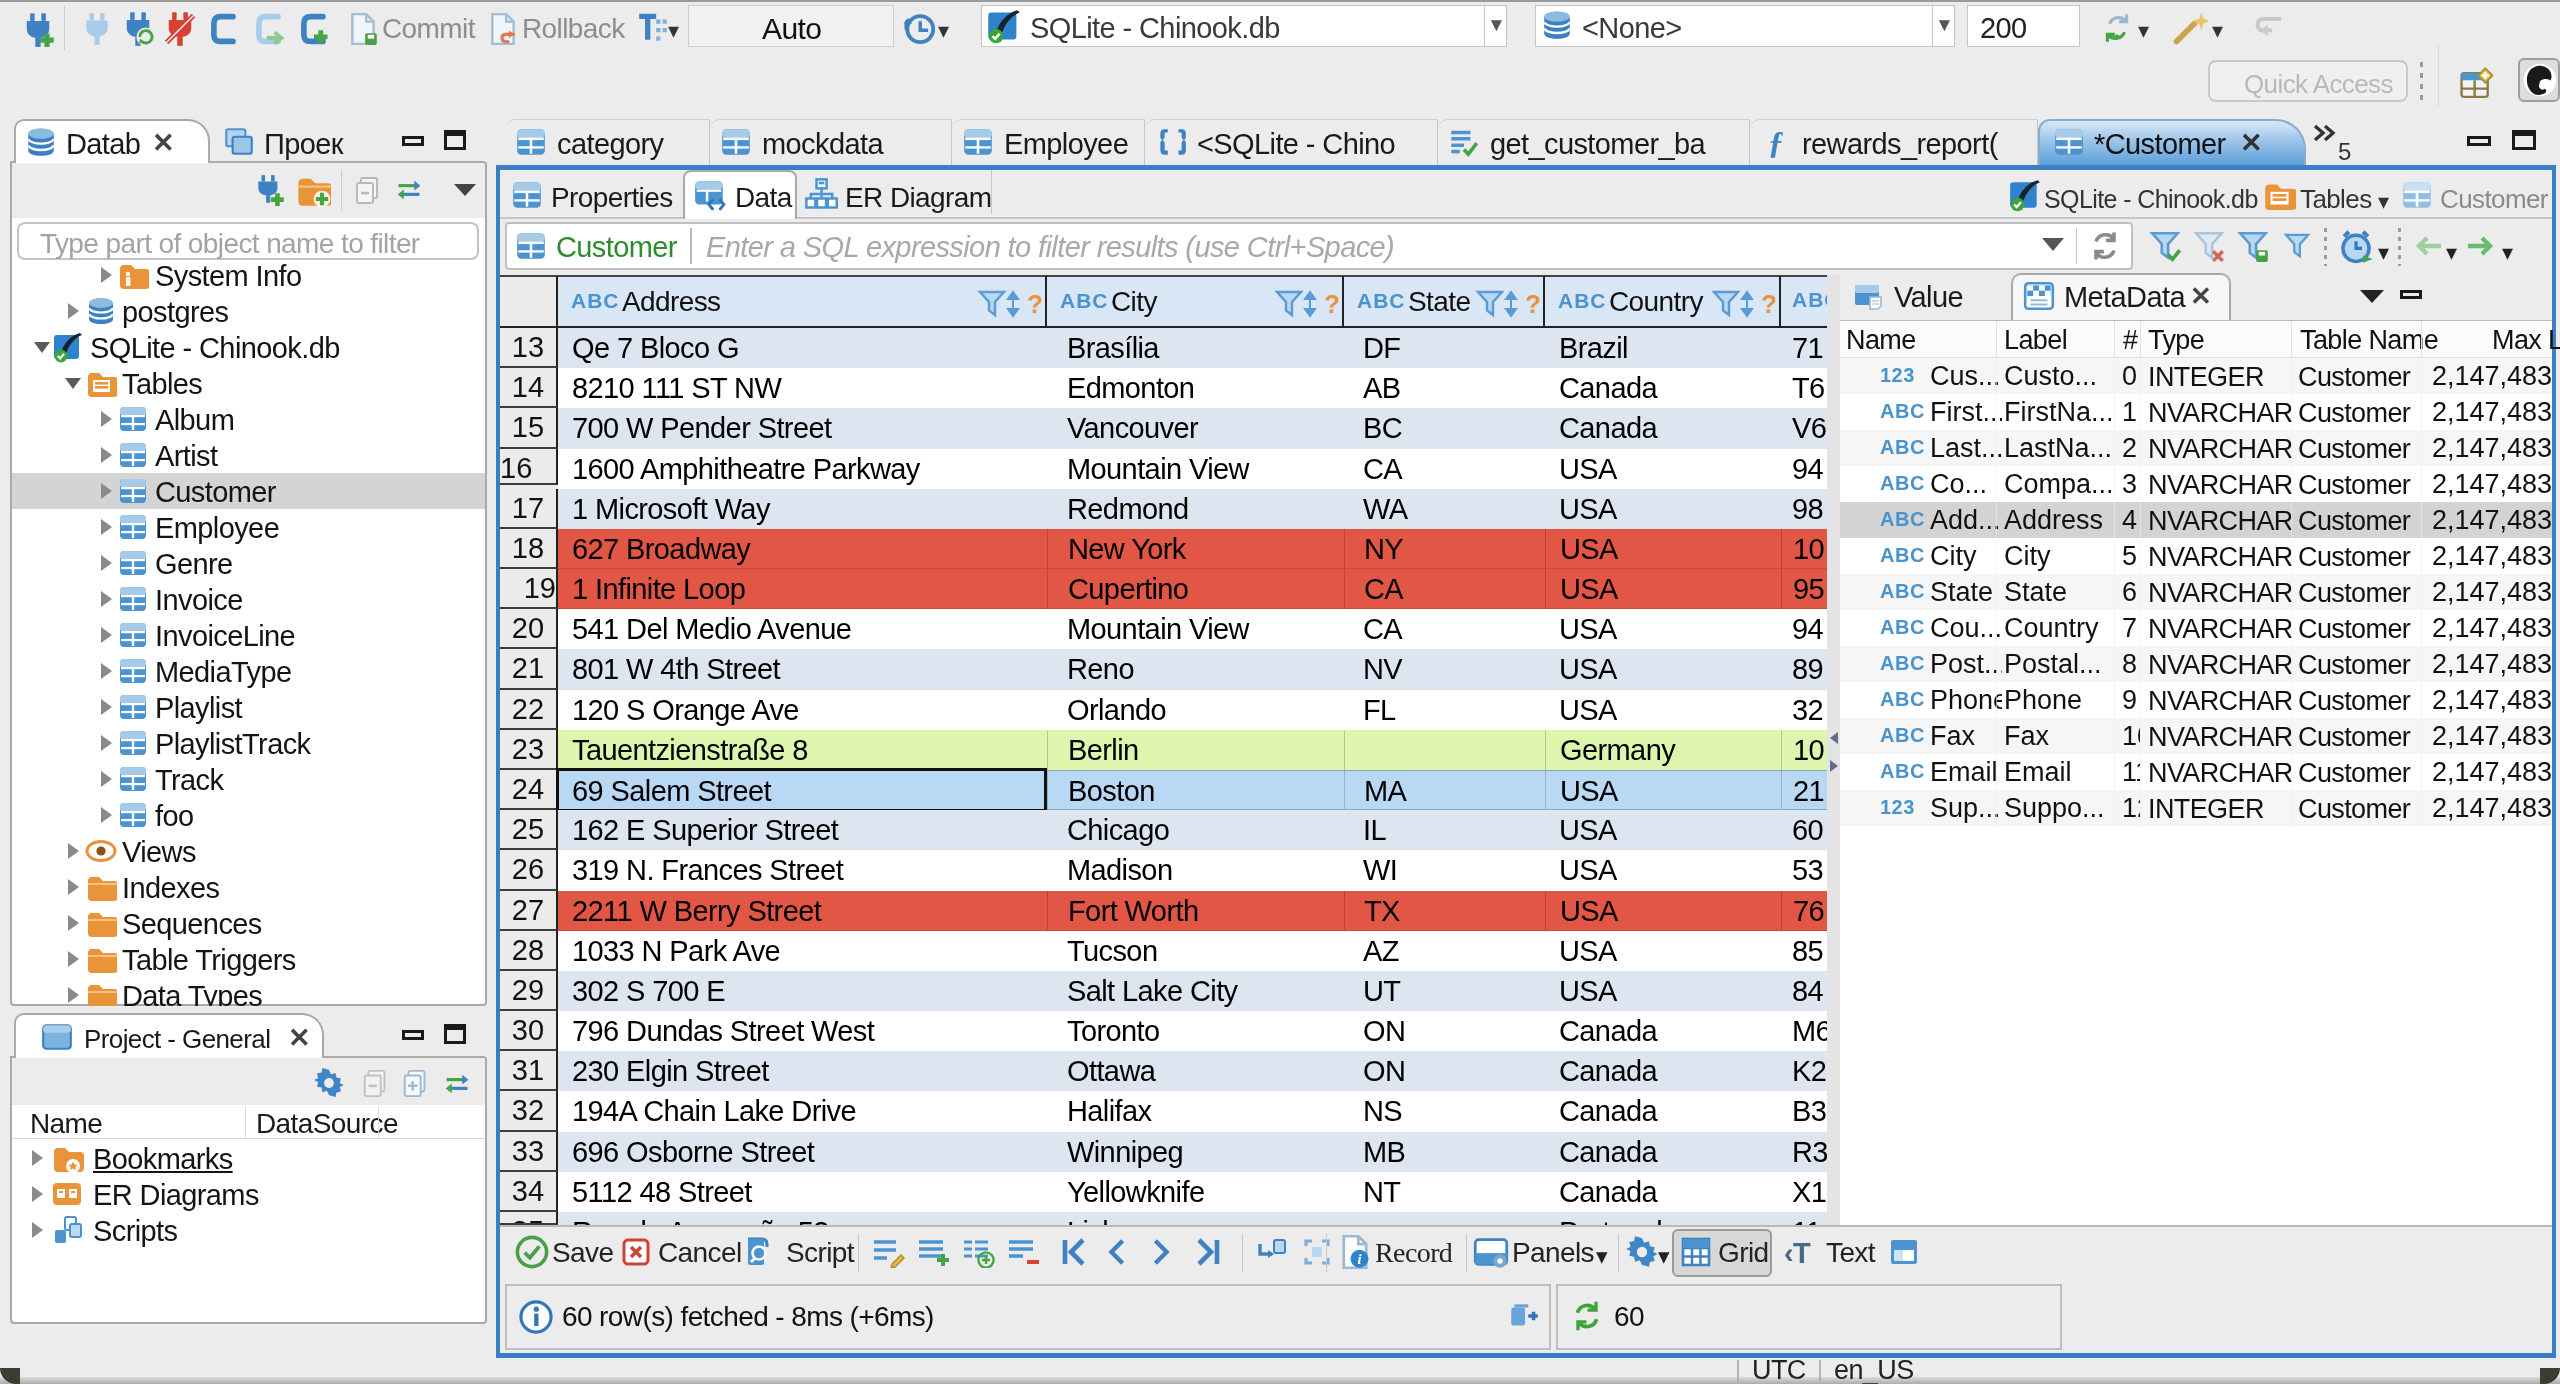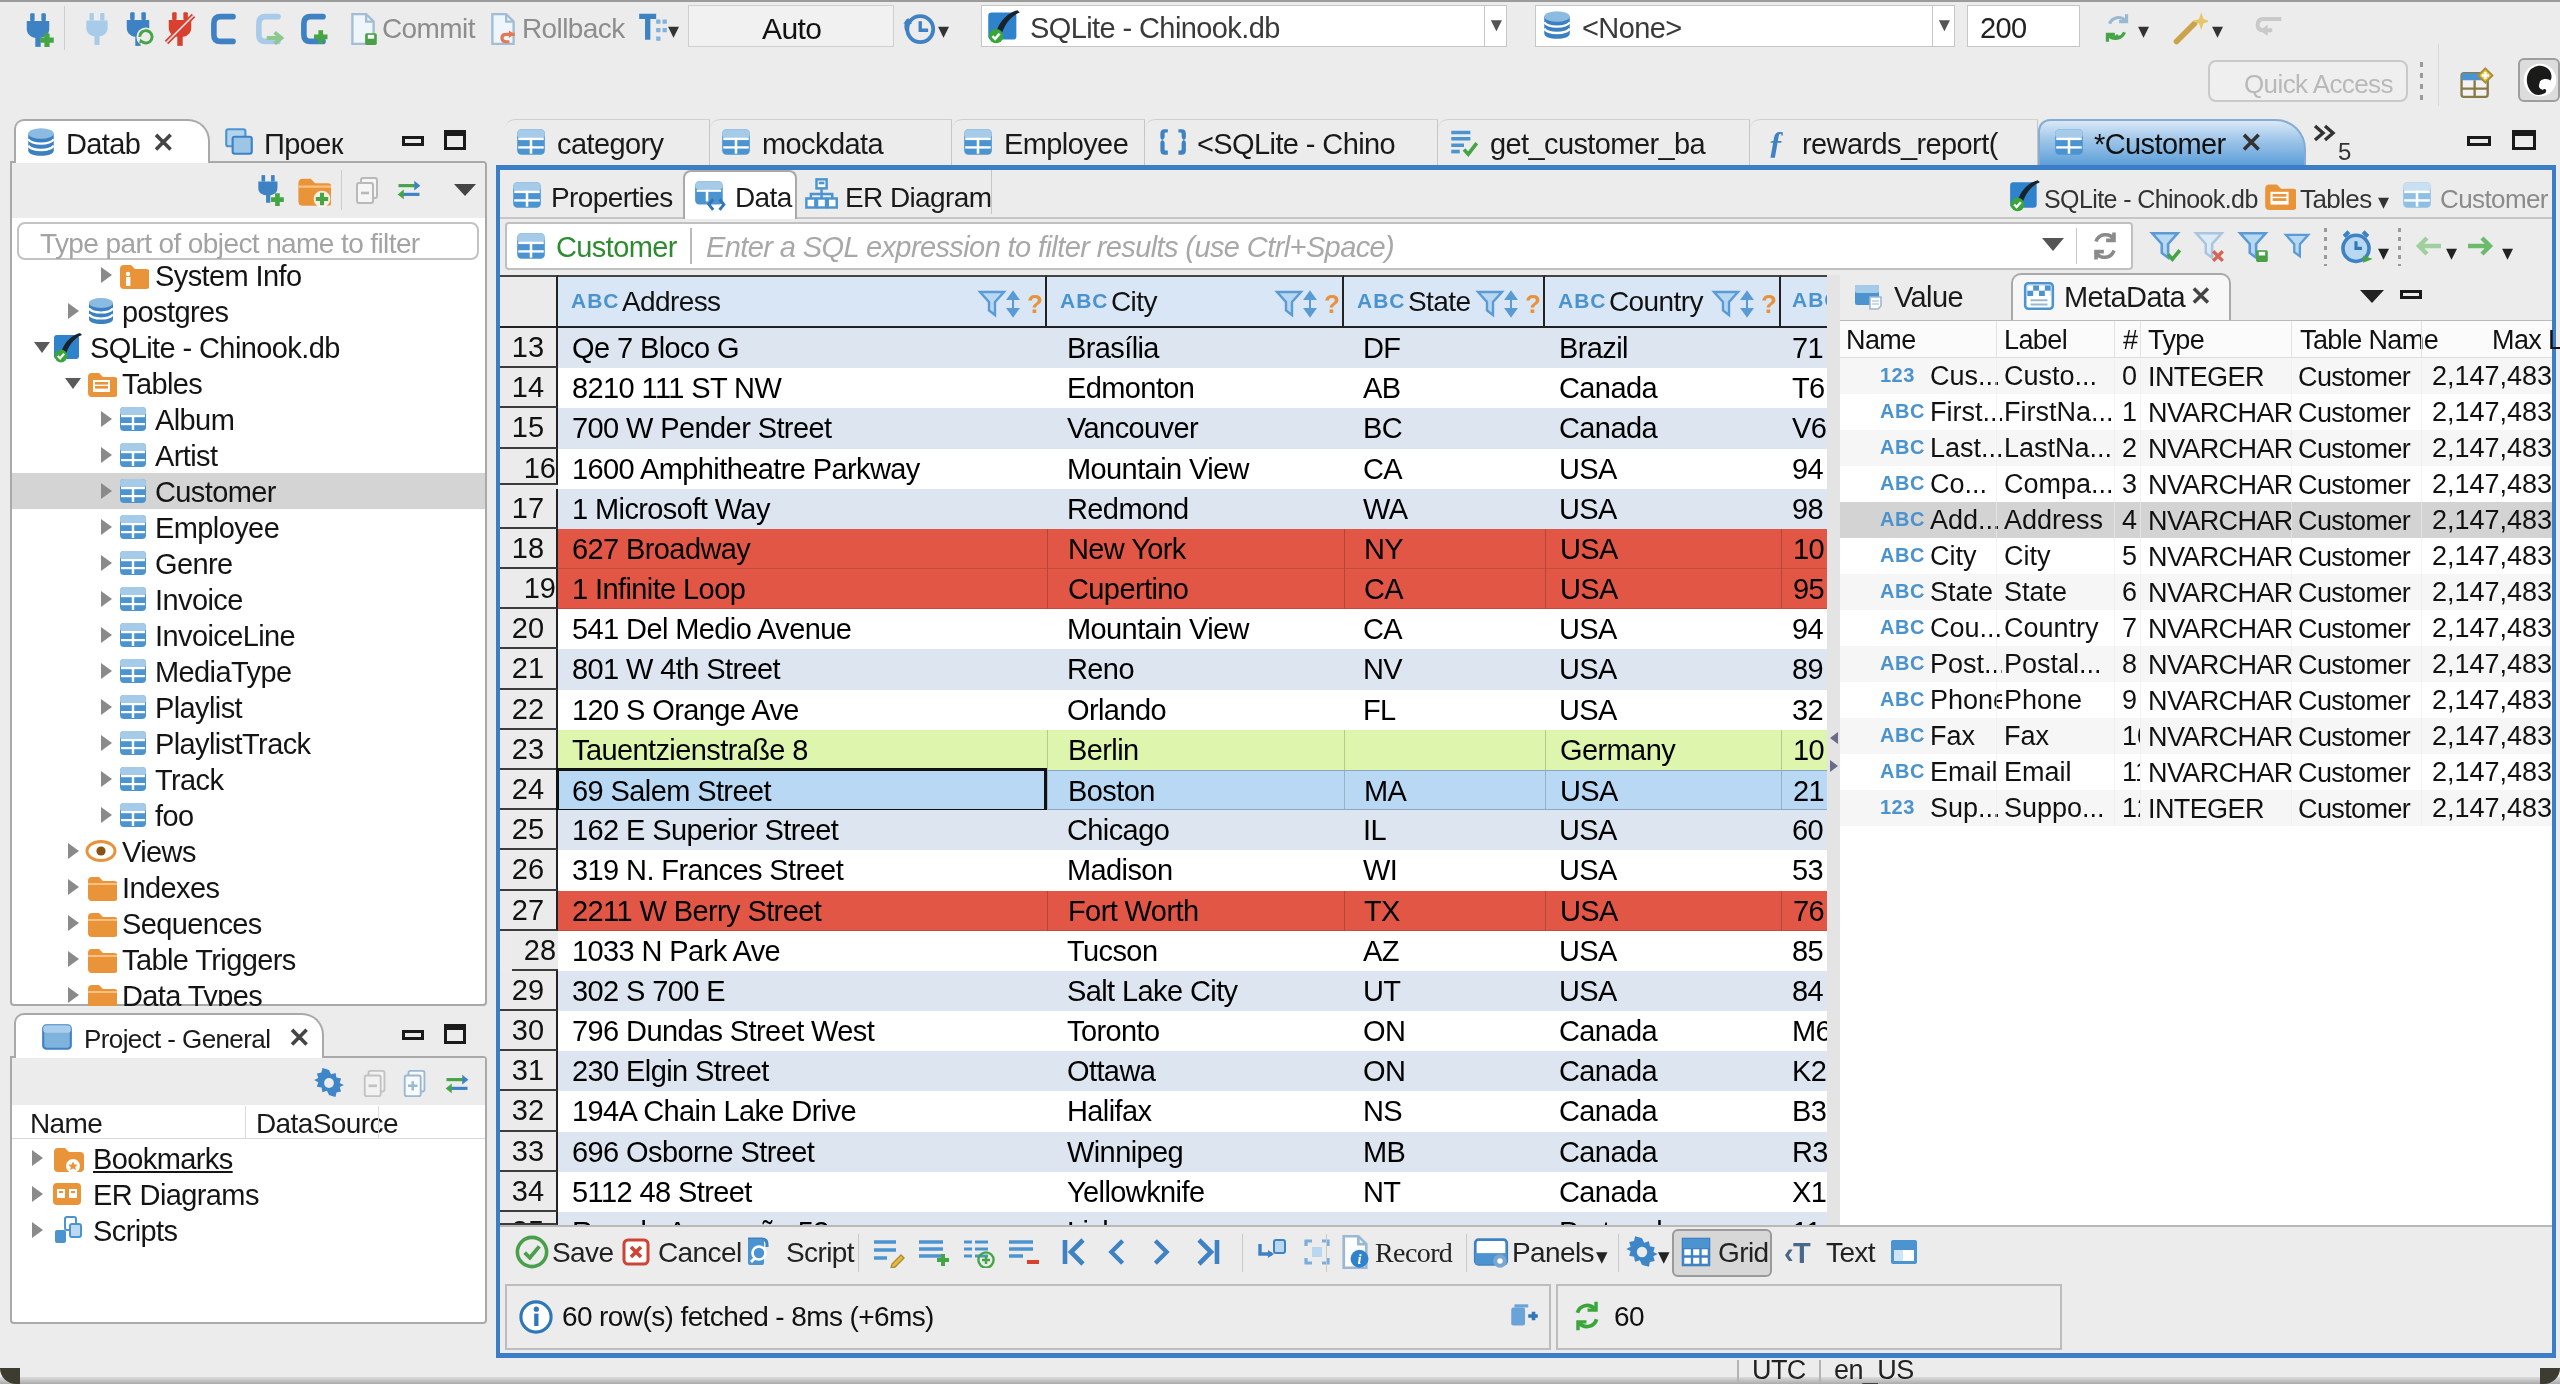--- a/index.html
+++ b/index.html
@@ -685,21 +685,21 @@
 <div class="abs" style="left:1047px;top:368px;width:297px;height:40px;background:#ffffff;overflow:hidden;color:#000;font-size:29px;line-height:41px;letter-spacing:-0.6px;padding-left:20px;white-space:nowrap">Edmonton</div>
 <div class="abs" style="left:1344px;top:368px;width:201px;height:40px;background:#ffffff;overflow:hidden;color:#000;font-size:29px;line-height:41px;letter-spacing:-0.6px;padding-left:19px;white-space:nowrap">AB</div>
 <div class="abs" style="left:1545px;top:368px;width:236px;height:40px;background:#ffffff;overflow:hidden;color:#000;font-size:29px;line-height:41px;letter-spacing:-0.6px;padding-left:14px;white-space:nowrap">Canada</div>
 <div class="abs" style="left:1781px;top:368px;width:46px;height:40px;background:#ffffff;overflow:hidden;color:#000;font-size:29px;line-height:41px;letter-spacing:-0.6px;padding-left:11px;white-space:nowrap">T6</div>
 <div class="abs" style="left:500px;top:408px;width:58px;height:41px;background:#ebebeb;border-right:2px solid #222;border-bottom:2px solid #3c3c3c;color:#111;font-size:29px;text-align:center;line-height:38px;overflow:hidden">15</div>
 <div class="abs" style="left:558px;top:408px;width:489px;height:41px;background:#dde6f0;overflow:hidden;color:#000;font-size:29px;line-height:41px;letter-spacing:-0.6px;padding-left:14px;white-space:nowrap">700 W Pender Street</div>
 <div class="abs" style="left:1047px;top:408px;width:297px;height:41px;background:#dde6f0;overflow:hidden;color:#000;font-size:29px;line-height:41px;letter-spacing:-0.6px;padding-left:20px;white-space:nowrap">Vancouver</div>
 <div class="abs" style="left:1344px;top:408px;width:201px;height:53px;background:#dde6f0;overflow:hidden;color:#000;font-size:29px;line-height:41px;letter-spacing:-0.6px;padding-left:19px;white-space:nowrap">BC</div>
 <div class="abs" style="left:1545px;top:408px;width:236px;height:41px;background:#dde6f0;overflow:hidden;color:#000;font-size:29px;line-height:41px;letter-spacing:-0.6px;padding-left:14px;white-space:nowrap">Canada</div>
 <div class="abs" style="left:1781px;top:408px;width:46px;height:41px;background:#dde6f0;overflow:hidden;color:#000;font-size:29px;line-height:41px;letter-spacing:-0.6px;padding-left:11px;white-space:nowrap">V6</div>
-<div class="abs" style="left:500px;top:449px;width:58px;height:36px;background:#ebebeb;border-right:2px solid #222;border-bottom:2px solid #3c3c3c;color:#111;font-size:29px;text-align:right;line-height:38px;overflow:hidden">16</div>
+<div class="abs" style="left:500px;top:449px;width:58px;height:36px;background:#ebebeb;border-right:2px solid #222;border-bottom:2px solid #3c3c3c;color:#111;font-size:29px;text-align:left;line-height:38px;overflow:hidden">16</div>
 <div class="abs" style="left:558px;top:449px;width:489px;height:40px;background:#ffffff;overflow:hidden;color:#000;font-size:29px;line-height:41px;letter-spacing:-0.6px;padding-left:14px;white-space:nowrap">1600 Amphitheatre Parkway</div>
 <div class="abs" style="left:1047px;top:449px;width:297px;height:40px;background:#ffffff;overflow:hidden;color:#000;font-size:29px;line-height:41px;letter-spacing:-0.6px;padding-left:20px;white-space:nowrap">Mountain View</div>
 <div class="abs" style="left:1344px;top:449px;width:201px;height:40px;background:#ffffff;overflow:hidden;color:#000;font-size:29px;line-height:41px;letter-spacing:-0.6px;padding-left:19px;white-space:nowrap">CA</div>
 <div class="abs" style="left:1545px;top:449px;width:236px;height:40px;background:#ffffff;overflow:hidden;color:#000;font-size:29px;line-height:41px;letter-spacing:-0.6px;padding-left:14px;white-space:nowrap">USA</div>
 <div class="abs" style="left:1781px;top:449px;width:46px;height:40px;background:#ffffff;overflow:hidden;color:#000;font-size:29px;line-height:41px;letter-spacing:-0.6px;padding-left:11px;white-space:nowrap">94</div>
 <div class="abs" style="left:500px;top:489px;width:58px;height:40px;background:#ebebeb;border-right:2px solid #222;border-bottom:2px solid #3c3c3c;color:#111;font-size:29px;text-align:center;line-height:38px;overflow:hidden">17</div>
 <div class="abs" style="left:558px;top:489px;width:489px;height:40px;background:#dde6f0;overflow:hidden;color:#000;font-size:29px;line-height:41px;letter-spacing:-0.6px;padding-left:14px;white-space:nowrap">1 Microsoft Way</div>
 <div class="abs" style="left:1047px;top:489px;width:297px;height:40px;background:#dde6f0;overflow:hidden;color:#000;font-size:29px;line-height:41px;letter-spacing:-0.6px;padding-left:20px;white-space:nowrap">Redmond</div>
 <div class="abs" style="left:1344px;top:489px;width:201px;height:40px;background:#dde6f0;overflow:hidden;color:#000;font-size:29px;line-height:41px;letter-spacing:-0.6px;padding-left:19px;white-space:nowrap">WA</div>
 <div class="abs" style="left:1545px;top:489px;width:236px;height:40px;background:#dde6f0;overflow:hidden;color:#000;font-size:29px;line-height:41px;letter-spacing:-0.6px;padding-left:14px;white-space:nowrap">USA</div>
@@ -758,21 +758,21 @@
 <div class="abs" style="left:1047px;top:850px;width:297px;height:41px;background:#ffffff;overflow:hidden;color:#000;font-size:29px;line-height:41px;letter-spacing:-0.6px;padding-left:20px;white-space:nowrap">Madison</div>
 <div class="abs" style="left:1344px;top:850px;width:201px;height:41px;background:#ffffff;overflow:hidden;color:#000;font-size:29px;line-height:41px;letter-spacing:-0.6px;padding-left:19px;white-space:nowrap">WI</div>
 <div class="abs" style="left:1545px;top:850px;width:236px;height:41px;background:#ffffff;overflow:hidden;color:#000;font-size:29px;line-height:41px;letter-spacing:-0.6px;padding-left:14px;white-space:nowrap">USA</div>
 <div class="abs" style="left:1781px;top:850px;width:46px;height:41px;background:#ffffff;overflow:hidden;color:#000;font-size:29px;line-height:41px;letter-spacing:-0.6px;padding-left:11px;white-space:nowrap">53</div>
 <div class="abs" style="left:500px;top:891px;width:58px;height:40px;background:#ebebeb;border-right:2px solid #222;border-bottom:2px solid #3c3c3c;color:#111;font-size:29px;text-align:center;line-height:38px;overflow:hidden">27</div>
 <div class="abs" style="left:558px;top:891px;width:489px;height:40px;background:#e15645;box-shadow:inset 0 -1px 0 rgba(0,0,0,0.12);overflow:hidden;color:#000;font-size:29px;line-height:41px;letter-spacing:-0.6px;padding-left:14px;white-space:nowrap">2211 W Berry Street</div>
 <div class="abs" style="left:1047px;top:891px;width:297px;height:40px;background:#e15645;border-left:1px solid rgba(0,0,0,0.18);box-shadow:inset 0 -1px 0 rgba(0,0,0,0.12);overflow:hidden;color:#000;font-size:29px;line-height:41px;letter-spacing:-0.6px;padding-left:20px;white-space:nowrap">Fort Worth</div>
 <div class="abs" style="left:1344px;top:891px;width:201px;height:40px;background:#e15645;border-left:1px solid rgba(0,0,0,0.18);box-shadow:inset 0 -1px 0 rgba(0,0,0,0.12);overflow:hidden;color:#000;font-size:29px;line-height:41px;letter-spacing:-0.6px;padding-left:19px;white-space:nowrap">TX</div>
 <div class="abs" style="left:1545px;top:891px;width:236px;height:40px;background:#e15645;border-left:1px solid rgba(0,0,0,0.18);box-shadow:inset 0 -1px 0 rgba(0,0,0,0.12);overflow:hidden;color:#000;font-size:29px;line-height:41px;letter-spacing:-0.6px;padding-left:14px;white-space:nowrap">USA</div>
 <div class="abs" style="left:1781px;top:891px;width:46px;height:40px;background:#e15645;border-left:1px solid rgba(0,0,0,0.18);box-shadow:inset 0 -1px 0 rgba(0,0,0,0.12);overflow:hidden;color:#000;font-size:29px;line-height:41px;letter-spacing:-0.6px;padding-left:11px;white-space:nowrap">76</div>
-<div class="abs" style="left:512px;top:931px;width:58px;height:40px;background:#ebebeb;border-right:2px solid #222;border-bottom:2px solid #3c3c3c;color:#111;font-size:29px;text-align:center;line-height:38px;overflow:hidden">28</div>
+<div class="abs" style="left:500px;top:931px;width:58px;height:40px;background:#ebebeb;border-right:2px solid #222;border-bottom:2px solid #3c3c3c;color:#111;font-size:29px;text-align:center;line-height:38px;overflow:hidden">28</div>
 <div class="abs" style="left:558px;top:931px;width:489px;height:40px;background:#ffffff;overflow:hidden;color:#000;font-size:29px;line-height:41px;letter-spacing:-0.6px;padding-left:14px;white-space:nowrap">1033 N Park Ave</div>
 <div class="abs" style="left:1047px;top:931px;width:297px;height:40px;background:#ffffff;overflow:hidden;color:#000;font-size:29px;line-height:41px;letter-spacing:-0.6px;padding-left:20px;white-space:nowrap">Tucson</div>
 <div class="abs" style="left:1344px;top:931px;width:201px;height:40px;background:#ffffff;overflow:hidden;color:#000;font-size:29px;line-height:41px;letter-spacing:-0.6px;padding-left:19px;white-space:nowrap">AZ</div>
 <div class="abs" style="left:1545px;top:931px;width:236px;height:40px;background:#ffffff;overflow:hidden;color:#000;font-size:29px;line-height:41px;letter-spacing:-0.6px;padding-left:14px;white-space:nowrap">USA</div>
 <div class="abs" style="left:1781px;top:931px;width:46px;height:40px;background:#ffffff;overflow:hidden;color:#000;font-size:29px;line-height:41px;letter-spacing:-0.6px;padding-left:11px;white-space:nowrap">85</div>
 <div class="abs" style="left:500px;top:971px;width:58px;height:40px;background:#ebebeb;border-right:2px solid #222;border-bottom:2px solid #3c3c3c;color:#111;font-size:29px;text-align:center;line-height:38px;overflow:hidden">29</div>
 <div class="abs" style="left:558px;top:971px;width:489px;height:40px;background:#dde6f0;overflow:hidden;color:#000;font-size:29px;line-height:41px;letter-spacing:-0.6px;padding-left:14px;white-space:nowrap">302 S 700 E</div>
 <div class="abs" style="left:1047px;top:971px;width:297px;height:40px;background:#dde6f0;overflow:hidden;color:#000;font-size:29px;line-height:41px;letter-spacing:-0.6px;padding-left:20px;white-space:nowrap">Salt Lake City</div>
 <div class="abs" style="left:1344px;top:971px;width:201px;height:40px;background:#dde6f0;overflow:hidden;color:#000;font-size:29px;line-height:41px;letter-spacing:-0.6px;padding-left:19px;white-space:nowrap">UT</div>
 <div class="abs" style="left:1545px;top:971px;width:236px;height:40px;background:#dde6f0;overflow:hidden;color:#000;font-size:29px;line-height:41px;letter-spacing:-0.6px;padding-left:14px;white-space:nowrap">USA</div>

